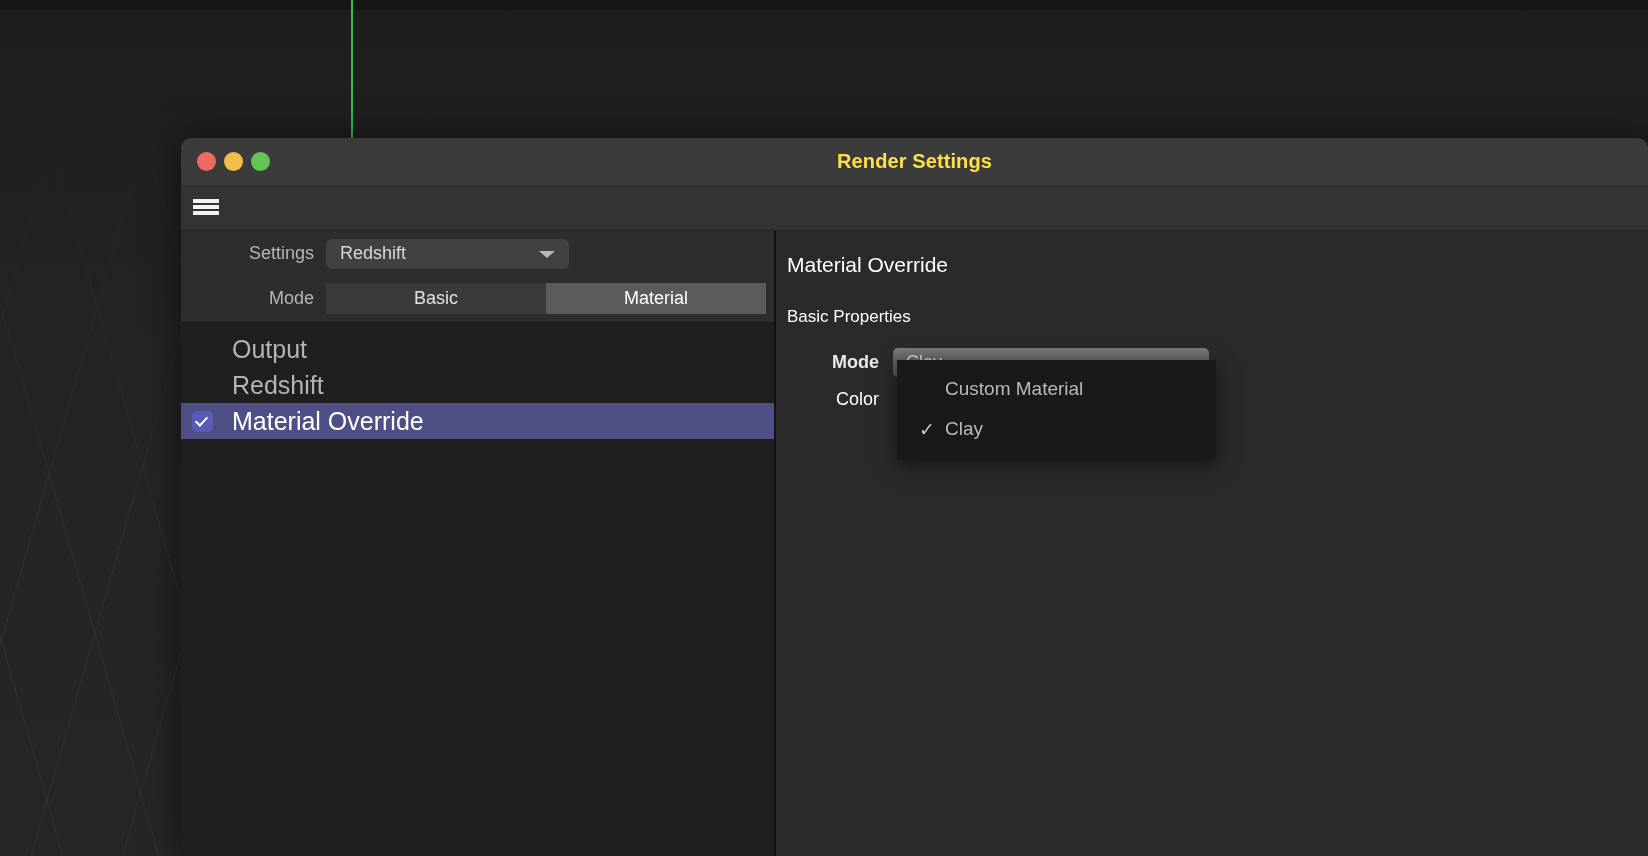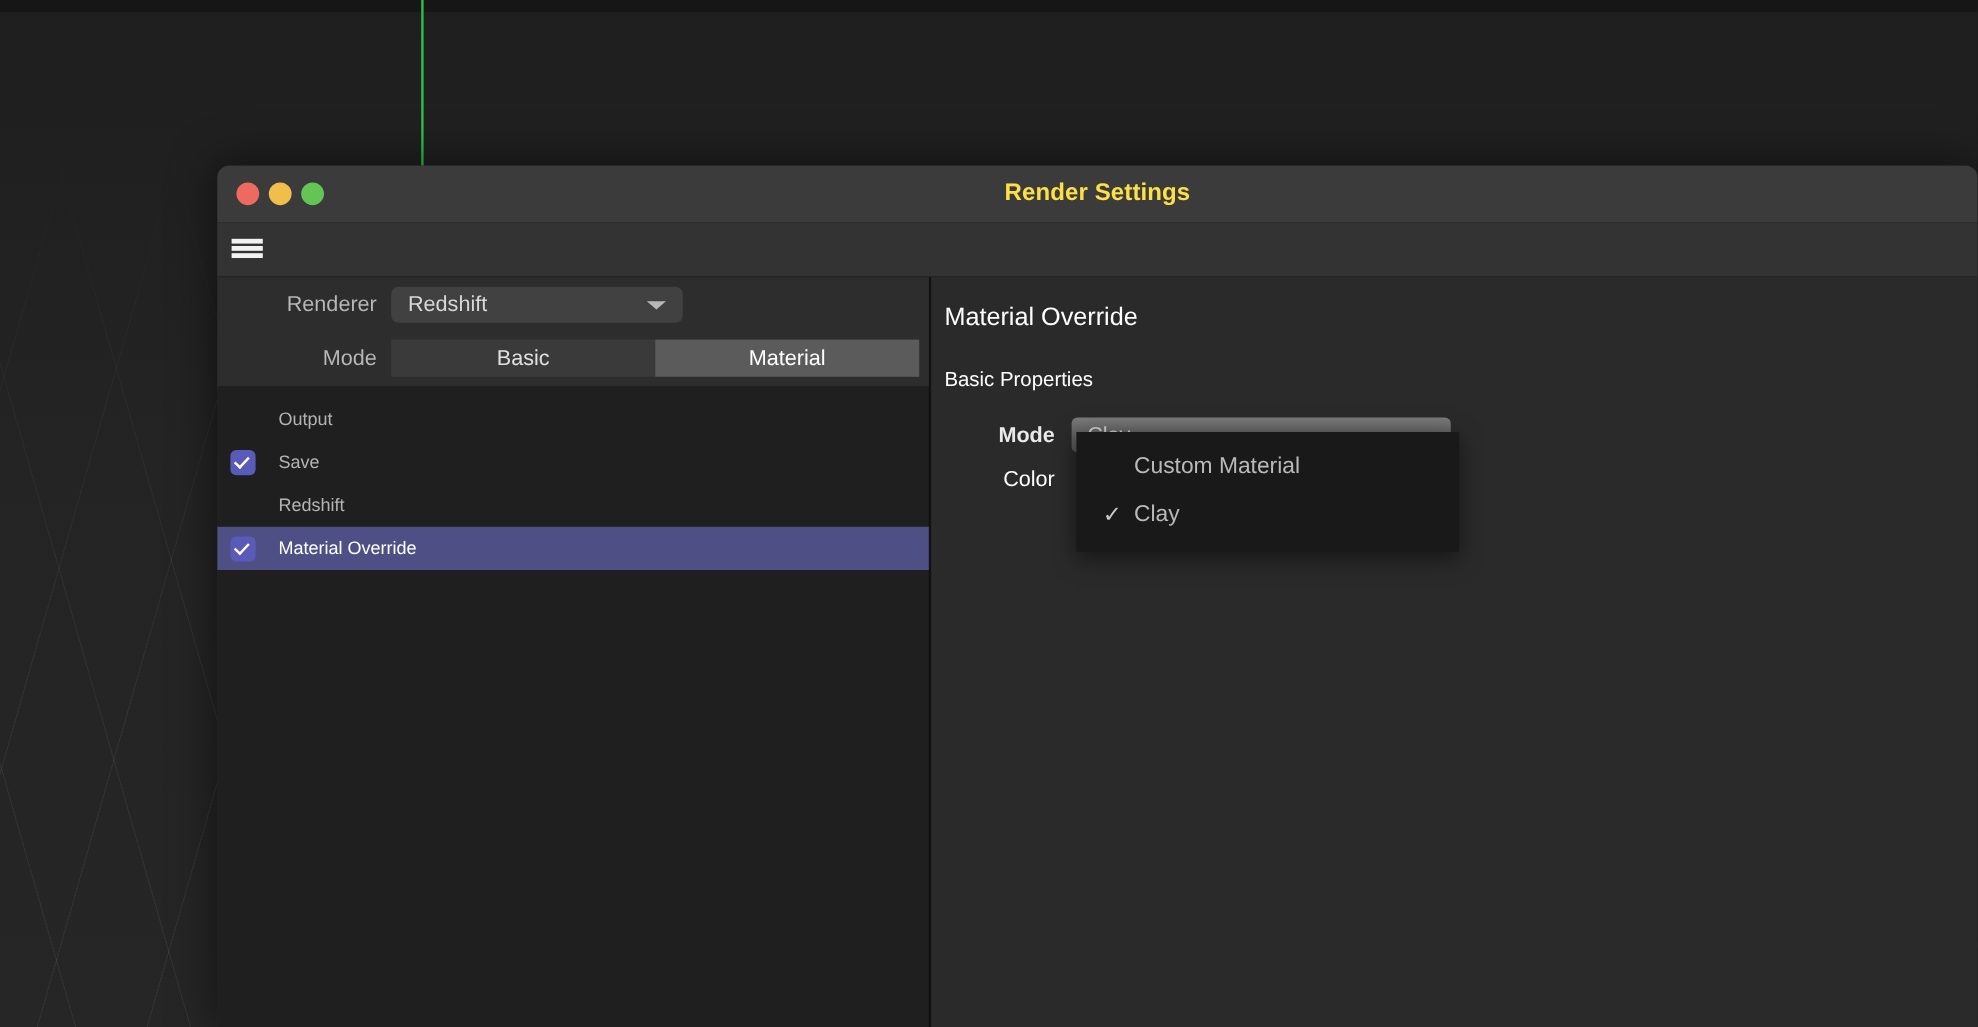--- a/index.html
+++ b/index.html
@@ -247,21 +247,21 @@
   .cb.on::after {
     content: "";
     position: absolute;
     left: 6px; top: 3px;
     width: 5px; height: 10px;
     border: solid #ffffff;
     border-width: 0 2.6px 2.6px 0;
     transform: rotate(43deg);
   }
   .list-label {
-    font-size: 15px;
+    font-size: 25px;
     color: #b4b4b4;
   }
   .list-row.selected .list-label { color: #ffffff; }
 
   
   #right-pane {
     flex: 1;
     background: #2a2a2a;
     position: relative;
     padding: 22px 0 0 11px;
@@ -363,21 +363,21 @@
       <span></span>
     </div>
   </div>
 
   <div id="win-body">
 
     <div id="left-pane">
 
       <div id="left-top">
         <div class="field-row">
-          <div class="field-label">Renderer</div>
+          <div class="field-label">Settings</div>
           <div class="dropdown-btn">
             <span>Redshift</span>
             <span class="caret"></span>
           </div>
         </div>
 
         <div class="field-row">
           <div class="field-label">Mode</div>
           <div class="segmented">
             <div class="seg-item">Basic</div>
@@ -385,24 +385,20 @@
           </div>
         </div>
       </div>
 
       <div id="sidebar-list">
         <div class="list-row">
           <div class="cb none"></div>
           <div class="list-label">Output</div>
         </div>
         <div class="list-row">
-          <div class="cb on"></div>
-          <div class="list-label">Save</div>
-        </div>
-        <div class="list-row">
           <div class="cb none"></div>
           <div class="list-label">Redshift</div>
         </div>
         <div class="list-row selected">
           <div class="cb on"></div>
           <div class="list-label">Material Override</div>
         </div>
       </div>
     </div>
 

